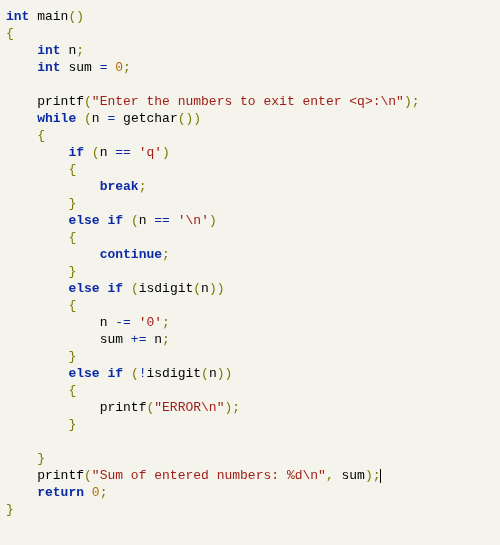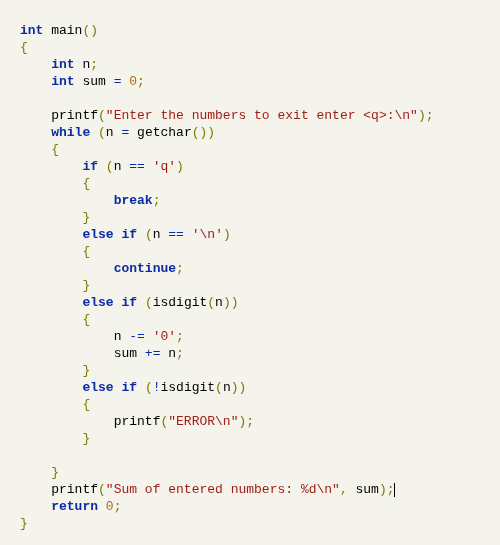--- a/index.html
+++ b/index.html
@@ -8,21 +8,21 @@
     width: 500px;
     height: 545px;
     background: #f5f4ec;
     font-family: "Courier New", Courier, monospace;
     font-size: 13px;
     line-height: 17px;
     color: #000;
     overflow: hidden;
   }
   pre.code {
-    margin: 16px;
+    margin: 2px;
     padding: 6px 4px;
     white-space: pre;
     font-family: inherit;
   }
   .kw   { color: #0b2aa5; font-weight: bold; }   
   .num  { color: #b36b00; }                      
   .str  { color: #a02018; }                      
   .chr  { color: #a02018; }                      
   .op   { color: #0b2aa5; }                      
   .pn   { color: #7a7a00; }                      

